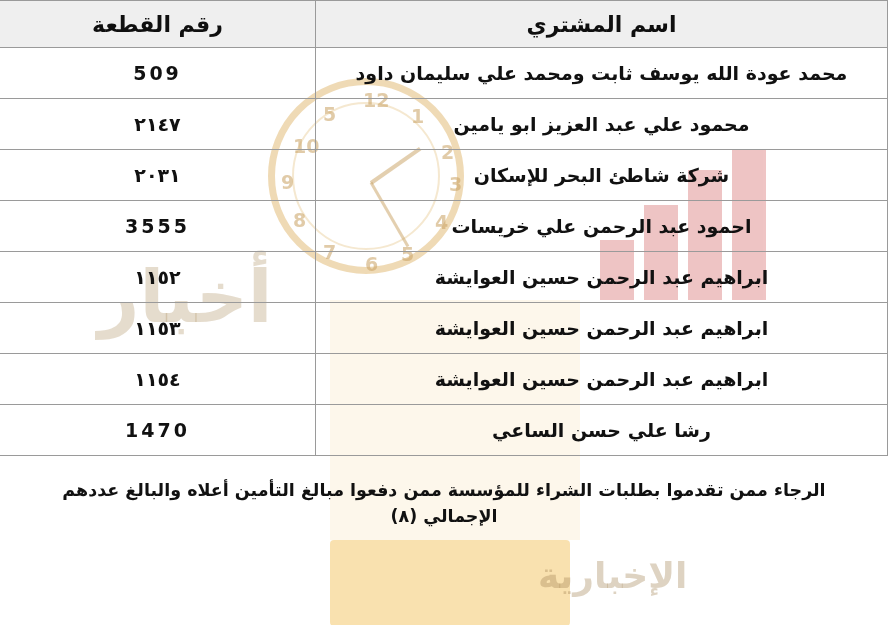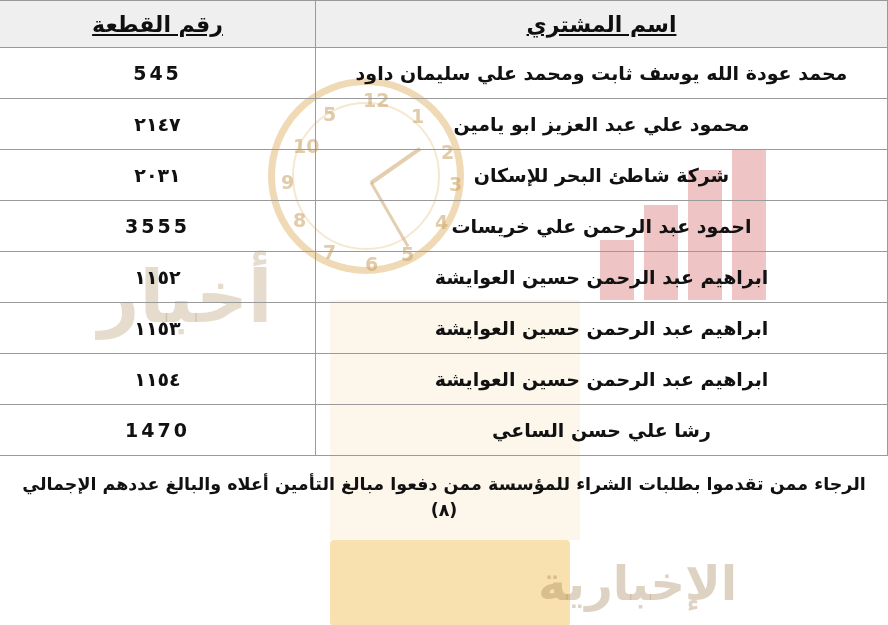--- a/index.html
+++ b/index.html
@@ -76,21 +76,21 @@
     margin-left: 38px;
   }
   .wm-akhbar {
     left: 60px;
     top: 255px;
     font-size: 72px;
   }
   .wm-ikhbariya {
     left: 500px;
     top: 555px;
-    font-size: 48px;
+    font-size: 36px;
     color: rgba(160, 130, 80, 0.35);
   }
   .wm-logo-block {
     position: absolute;
     left: 330px;
     top: 540px;
     width: 240px;
     height: 86px;
     background: rgba(244, 200, 110, 0.55);
     border-radius: 4px;
@@ -131,21 +131,20 @@
     text-align: center;
     vertical-align: middle;
     font-family: "DejaVu Sans", sans-serif;
   }
   table.deed-table thead th {
     background: #efefef;
     font-size: 22px;
     font-weight: bold;
     height: 44px;
     color: #0f0f0f;
-    text-decoration: underline;
   }
   table.deed-table tbody td {
     height: 48px;
     font-size: 19px;
     font-weight: bold;
     color: #111;
     background: transparent;
   }
   .col-name { width: 572px; }
   .col-plot { width: 316px; }
@@ -157,21 +156,21 @@
   
   .notes {
     position: relative;
     z-index: 2;
     width: 888px;
     box-sizing: border-box;
     padding: 7px 10px 0 10px;
     text-align: center;
   }
   .notes p {
-    margin: 8px;
+    margin: 14px;
     font-size: 17.5px;
     font-weight: bold;
     line-height: 1.5;
     color: #111;
   }
   .footer {
     position: relative;
     z-index: 2;
     width: 888px;
     box-sizing: border-box;
@@ -226,21 +225,21 @@
     </colgroup>
     <thead>
       <tr>
         <th>اسم المشتري</th>
         <th>رقم القطعة</th>
       </tr>
     </thead>
     <tbody>
       <tr>
         <td>محمد عودة الله يوسف ثابت ومحمد علي سليمان داود</td>
-        <td class="plot-num">545</td>
+        <td class="plot-num">509</td>
       </tr>
       <tr>
         <td>محمود علي عبد العزيز ابو يامين</td>
         <td class="plot-num">٢١٤٧</td>
       </tr>
       <tr>
         <td>شركة شاطئ البحر للإسكان</td>
         <td class="plot-num">٢٠٣١</td>
       </tr>
       <tr>

